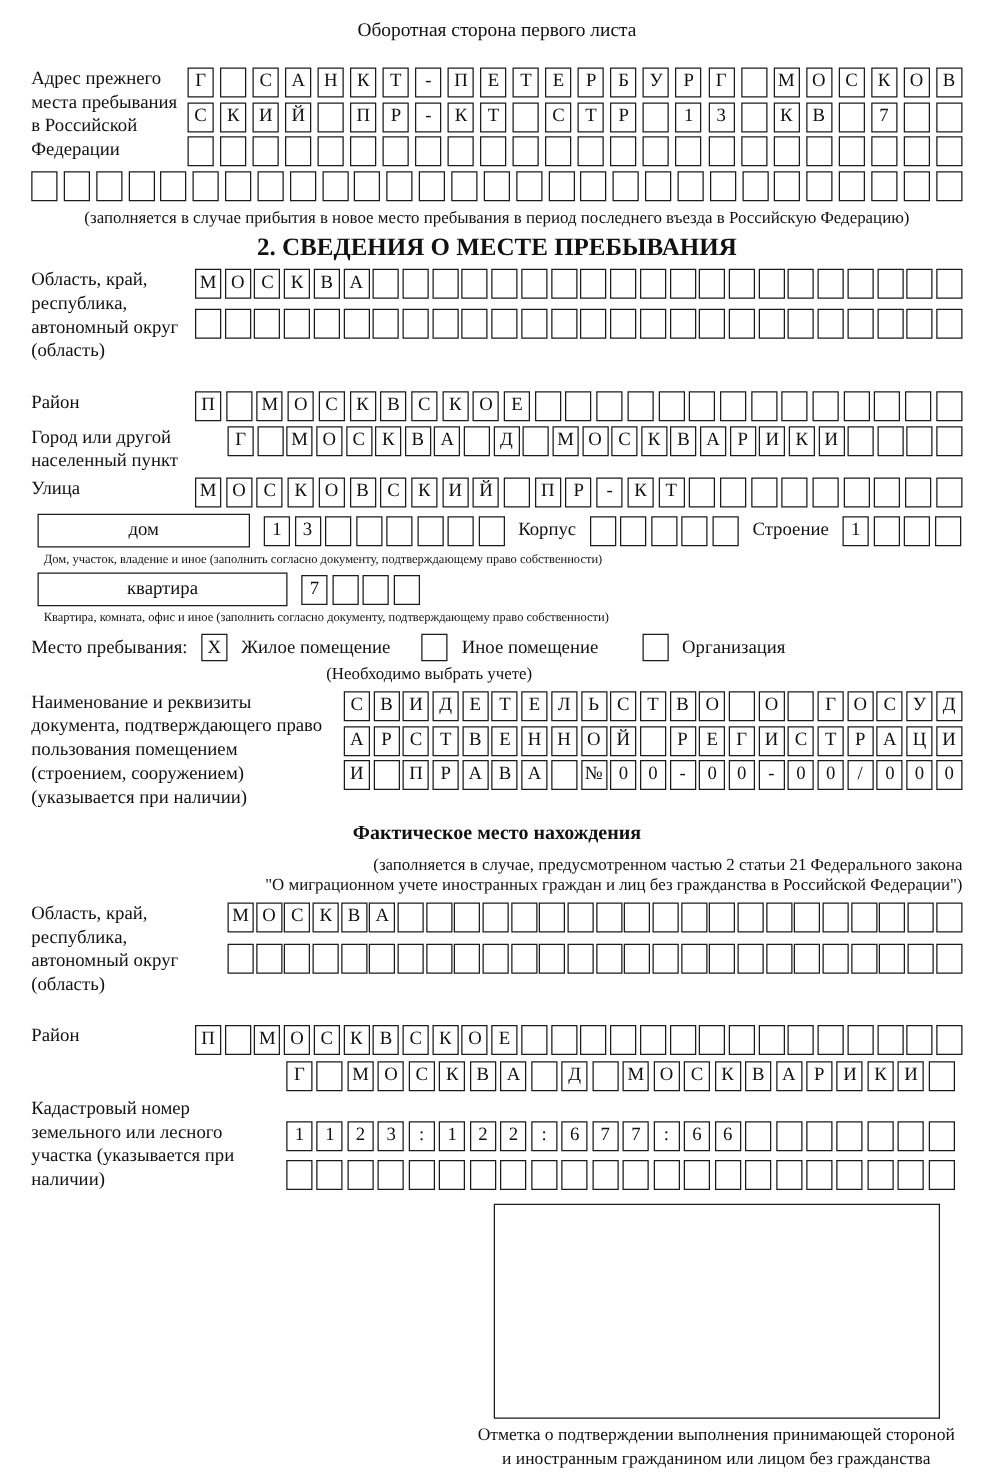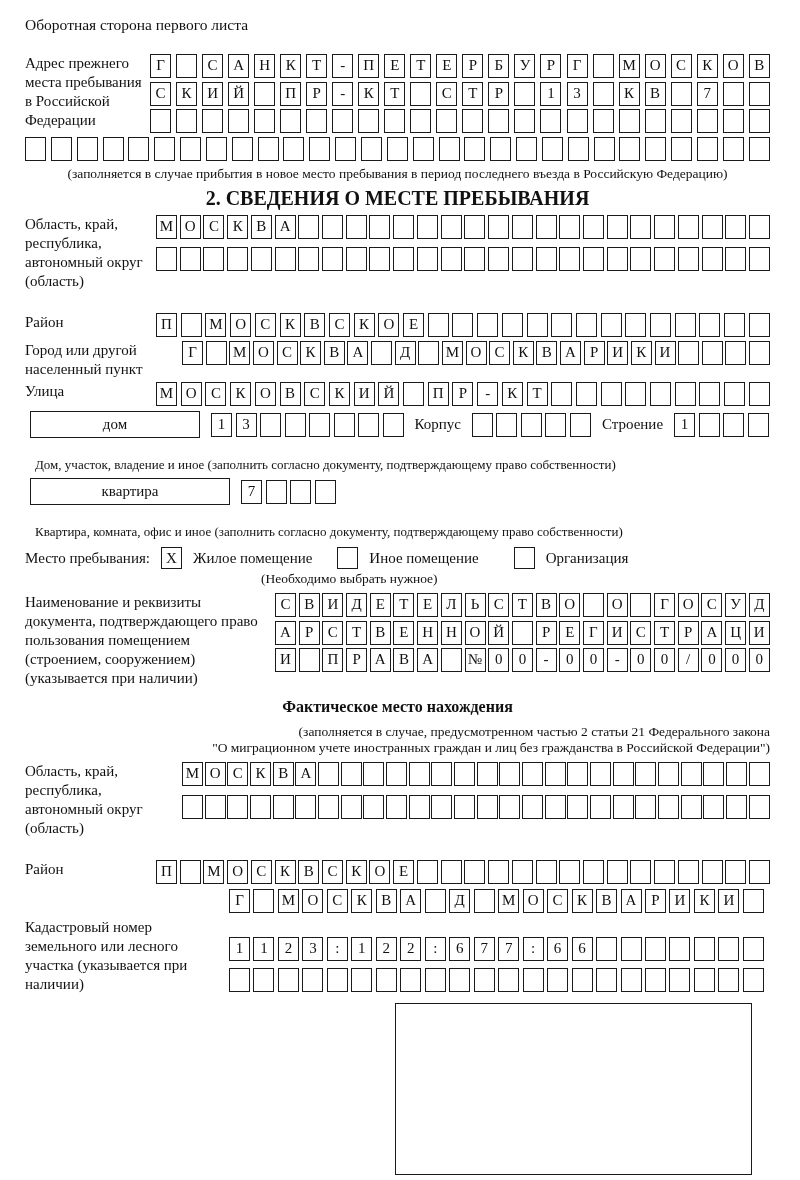--- a/index.html
+++ b/index.html
@@ -3,21 +3,21 @@
 <meta charset="utf-8">
 <style>
   * { margin:0; padding:0; box-sizing:border-box; }
   html,body { background:#ffffff; }
   body {
     width:800px; height:1180px; overflow:hidden;
     font-family:"Liberation Serif", serif; color:#111;
   }
   .page { width:800px; height:1180px; padding:16px 30px 0 25px; position:relative; }
 
-  .hdr { text-align:left; font-size:15.5px; margin-bottom:20px; }
+  .hdr { text-align:center; font-size:15.5px; margin-bottom:20px; }
 
   .frow { display:flex; align-items:flex-start;margin-top:20px; }
   .flabel { font-size:15px; line-height:19px; }
   .rowstack { margin-left:auto; display:flex; flex-direction:column; gap:3.5px; }
 
   .cells { display:flex; justify-content:space-between; }
   .cells.auto { justify-content:flex-start; gap:3.5px; }
   .cell {
     width:21px; height:24px; flex:0 0 21px;
     border:1.5px solid #1b1b1b;
@@ -43,21 +43,21 @@
 
   .widebox {
     border:1.5px solid #1b1b1b; height:27px;
     display:flex; align-items:center; justify-content:center;
     font-size:15px;
   }
   .wb-dom { width:170px; margin-left:5px; }
   .wb-kv { width:200px; margin-left:5px; }
   .inline-lbl { font-size:15px; line-height:27px; }
   .houserow { display:flex; align-items:center; gap:11px; margin-top:5px; }
-  .caption { font-size:13px; margin-top:19px; margin-left:10px; }
+  .caption { font-size:10px; margin-top:4px; margin-left:10px; }
 
   .stayrow { display:flex; align-items:center; gap:11px; margin-top:7px; font-size:15px; }
   .cb {
     width:21px; height:22px; flex:0 0 21px; border:1.5px solid #1b1b1b;
     text-align:center; font-size:15px; line-height:20px;
   }
   .sp14 { width:3px; } .sp24 { width:13px; }
   .stay-note { font-size:13.5px; margin-left:236px; margin-top:2px; }
 
   .center-note { font-size:13.5px; text-align:right; }
@@ -407,21 +407,21 @@
     <span>Место пребывания:</span>
     <span class="cb">X</span>
     <span>Жилое помещение</span>
     <span class="sp14"></span>
     <span class="cb"></span>
     <span>Иное помещение</span>
     <span class="sp24"></span>
     <span class="cb"></span>
     <span>Организация</span>
   </div>
-  <div class="stay-note">(Необходимо выбрать нужное)</div>
+  <div class="stay-note">(Необходимо выбрать учете)</div>
 
   <div class="frow mt6">
     <div class="flabel w240">Наименование и реквизиты документа, подтверждающего право пользования помещением (строением, сооружением) (указывается при наличии)</div>
     <div class="rowstack">
       <div class="cells cw-d">
           <span class="cell">С</span>
           <span class="cell">В</span>
           <span class="cell">И</span>
           <span class="cell">Д</span>
           <span class="cell">Е</span>

